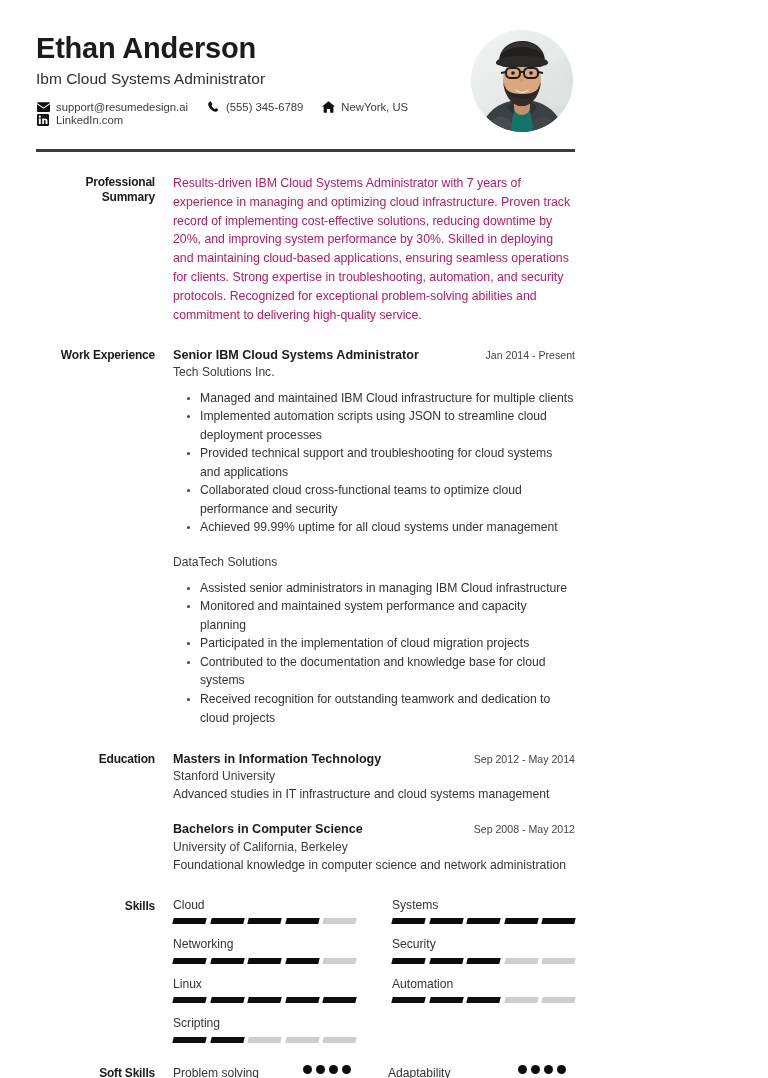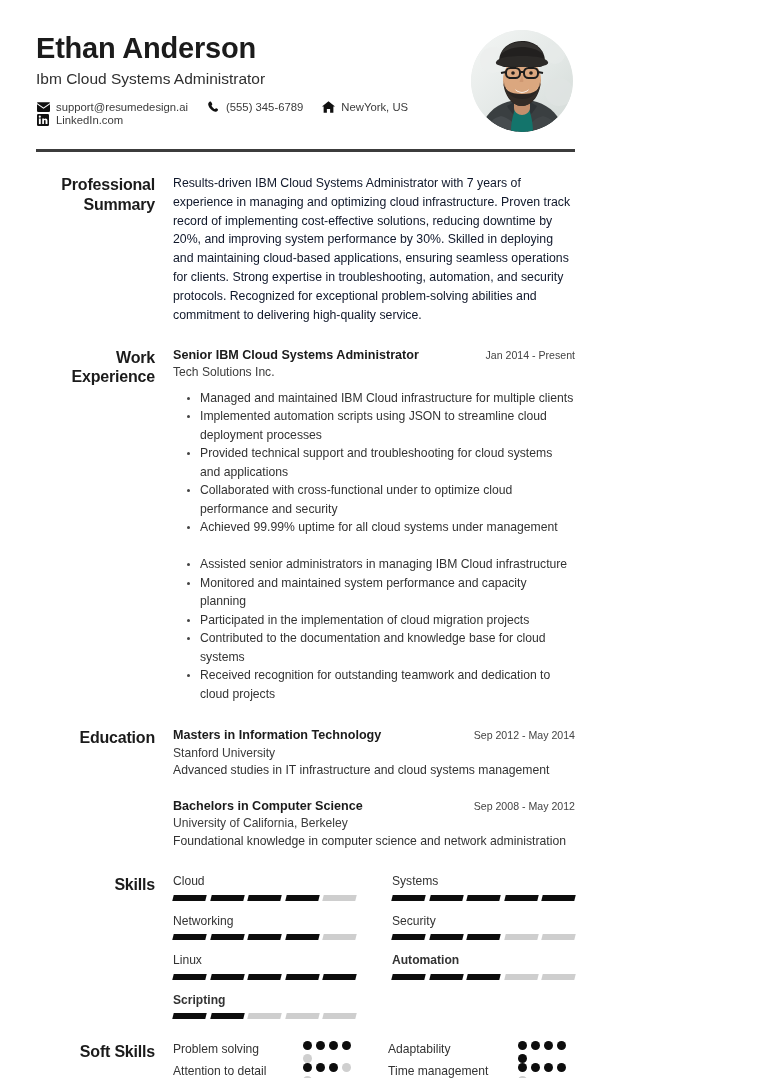--- a/index.html
+++ b/index.html
@@ -91,33 +91,33 @@
   .section {
     display: flex;
     align-items: flex-start;
     margin-top: 22px;
   }
   .sec-label {
     width: 137px;
     flex: 0 0 137px;
     text-align: right;
     padding-right: 18px;
-    font-size: 16px;
+    font-size: 12px;
     font-weight: bold;
     color: #1b1b1b;
     line-height: 1.22;
     letter-spacing: -0.2px;
     padding-top: 1px;
   }
   .sec-body { flex: 1 1 auto; min-width: 0; }
 
   .summary-text {
     font-size: 12.3px;
     line-height: 1.53;
-    color: #0f172a;
+    color: #be185d;
     text-align: left;
   }
 
   
   .entry { margin-bottom: 2px; }
   .entry + .entry { margin-top: 18px; }
   .entry-head {
     display: flex;
     align-items: baseline;
     justify-content: space-between;
@@ -169,21 +169,21 @@
     color: #333;
   }
 
   
   .skills-grid {
     display: flex;
     gap: 36px;
   }
   .skills-col { flex: 1 1 0; min-width: 0; }
   .skill { margin-bottom: 13px; }
-  .skill:last-child { margin-bottom: 0; font-weight: bold; }
+  .skill:last-child { margin-bottom: 0; }
   .skill-name {
     font-size: 12.1px;
     color: #333;
     margin-bottom: 6px;
     line-height: 1.2;
   }
   .skill-bar {
     display: flex;
     gap: 5px;
     height: 6px;
@@ -372,26 +372,27 @@
         <div class="entry">
           <div class="entry-head">
             <div class="entry-title">Senior IBM Cloud Systems Administrator</div>
             <div class="entry-date">Jan 2014 - Present</div>
           </div>
           <div class="entry-sub">Tech Solutions Inc.</div>
           <ul class="bullets">
             <li>Managed and maintained IBM Cloud infrastructure for multiple clients</li>
             <li>Implemented automation scripts using JSON to streamline cloud deployment processes</li>
             <li>Provided technical support and troubleshooting for cloud systems and applications</li>
-            <li>Collaborated with cross-functional under to optimize cloud performance and security</li>
+            <li>Collaborated cloud cross-functional teams to optimize cloud performance and security</li>
             <li>Achieved 99.99% uptime for all cloud systems under management</li>
           </ul>
         </div>
 
         <div class="entry">
+          <div class="entry-sub">DataTech Solutions</div>
           <ul class="bullets">
             <li>Assisted senior administrators in managing IBM Cloud infrastructure</li>
             <li>Monitored and maintained system performance and capacity planning</li>
             <li>Participated in the implementation of cloud migration projects</li>
             <li>Contributed to the documentation and knowledge base for cloud systems</li>
             <li>Received recognition for outstanding teamwork and dedication to cloud projects</li>
           </ul>
         </div>
 
       </div>

